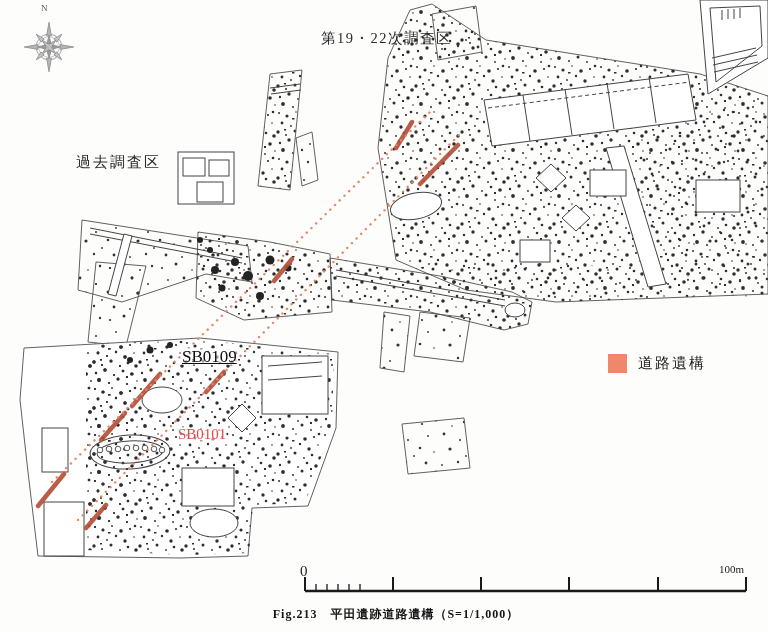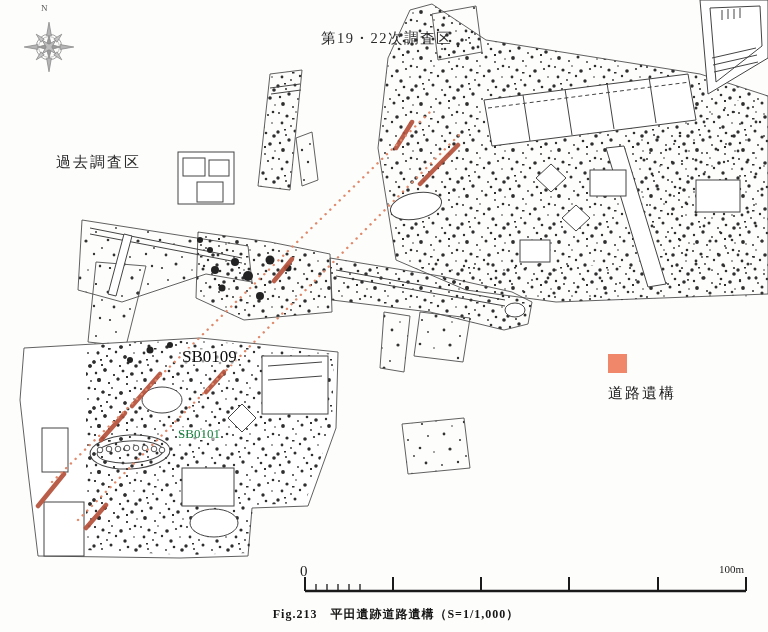--- a/index.html
+++ b/index.html
@@ -5,25 +5,25 @@
   html,body{margin:0;padding:0;}
   body{
     width:768px;height:632px;position:relative;overflow:hidden;
     background:#fdfdfc;
     font-family:"Liberation Serif","DejaVu Serif",serif;
     color:#1c1c1c;
   }
   #map-svg{position:absolute;left:0;top:0;}
   .lbl{position:absolute;white-space:nowrap;line-height:1;}
   .lbl-survey{left:281px;top:31px;font-size:14.5px;letter-spacing:1.5px;color:#2a2a2a;margin-left:40px;}
-  .lbl-past{left:56px;top:155px;font-size:15px;letter-spacing:2px;color:#2a2a2a;}
-  .lbl-sb0109{left:181px;top:348px;font-size:17px;color:#0e0e0e;background:rgba(255,255,255,.55);padding:0 1px;}
-  .lbl-sb0101{left:177px;top:427px;font-size:13px;color:#15803d;background:rgba(255,255,255,.55);padding:0 1px;}
+  .lbl-past{left:76px;top:155px;font-size:15px;letter-spacing:2px;color:#2a2a2a;}
+  .lbl-sb0109{left:181px;top:348px;font-size:17px;color:#0e0e0e;background:rgba(255,255,255,.55);padding:0 1px;text-decoration:underline;}
+  .lbl-sb0101{left:177px;top:427px;font-size:15px;color:#ef4444;background:rgba(255,255,255,.55);padding:0 1px;}
   .lbl-n{left:41px;top:4px;font-size:9px;color:#555;}
-  .legend-row{position:absolute;left:608px;top:354px;display:flex;gap:11px;flex-direction:column;}
+  .legend-row{position:absolute;left:608px;top:354px;display:flex;align-items:center;gap:11px;}
   .legend-text{font-size:15px;letter-spacing:2px;font-weight:500;color:#222;}
   .lbl-zero{left:300px;top:564px;font-size:15px;color:#222;}
   .lbl-100m{left:719px;top:564px;font-size:11px;color:#222;}
   .caption{position:absolute;left:12px;top:606px;width:768px;text-align:center;
     font-size:12px;font-weight:600;letter-spacing:1px;color:#151515;}
   .compass{position:absolute;left:13px;top:11px;}
 </style>
 </head>
 <body>
 

